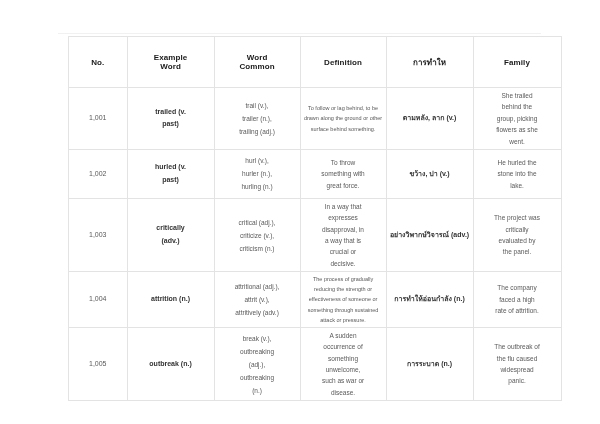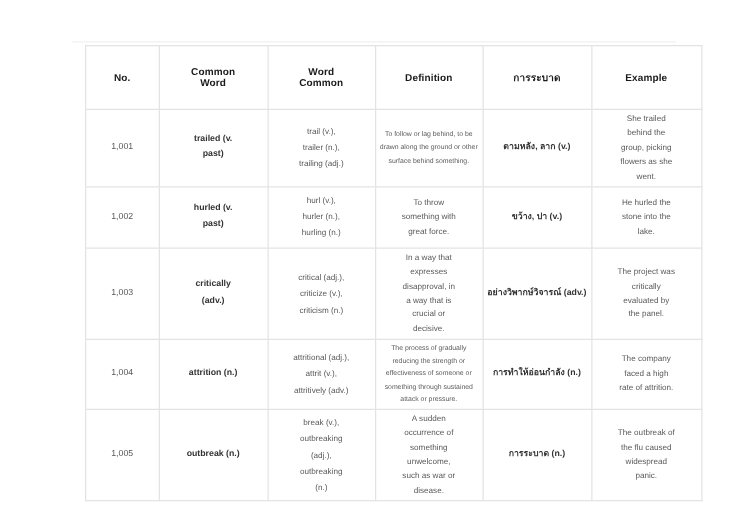--- a/index.html
+++ b/index.html
@@ -90,25 +90,25 @@
     <col style="width:31px">
     <col style="width:87px">
     <col style="width:86px">
     <col style="width:86px">
     <col style="width:87px">
     <col style="width:88px">
   </colgroup>
   <thead>
     <tr>
       <th>No.</th>
-      <th>Common Word</th>
+      <th>Example Word</th>
       <th>Word Common</th>
       <th>Definition</th>
-      <th>การระบาด</th>
-      <th>Example</th>
+      <th>การทำให</th>
+      <th>Family</th>
     </tr>
   </thead>
   <tbody>
     <tr>
       <td class="c-no">1,001</td>
       <td class="c-word">trailed (v. past)</td>
       <td class="c-family">trail (v.),
 trailer (n.),
 trailing (adj.)</td>
       <td class="c-def small">To follow or lag behind, to be drawn along the ground or other surface behind something.</td>

